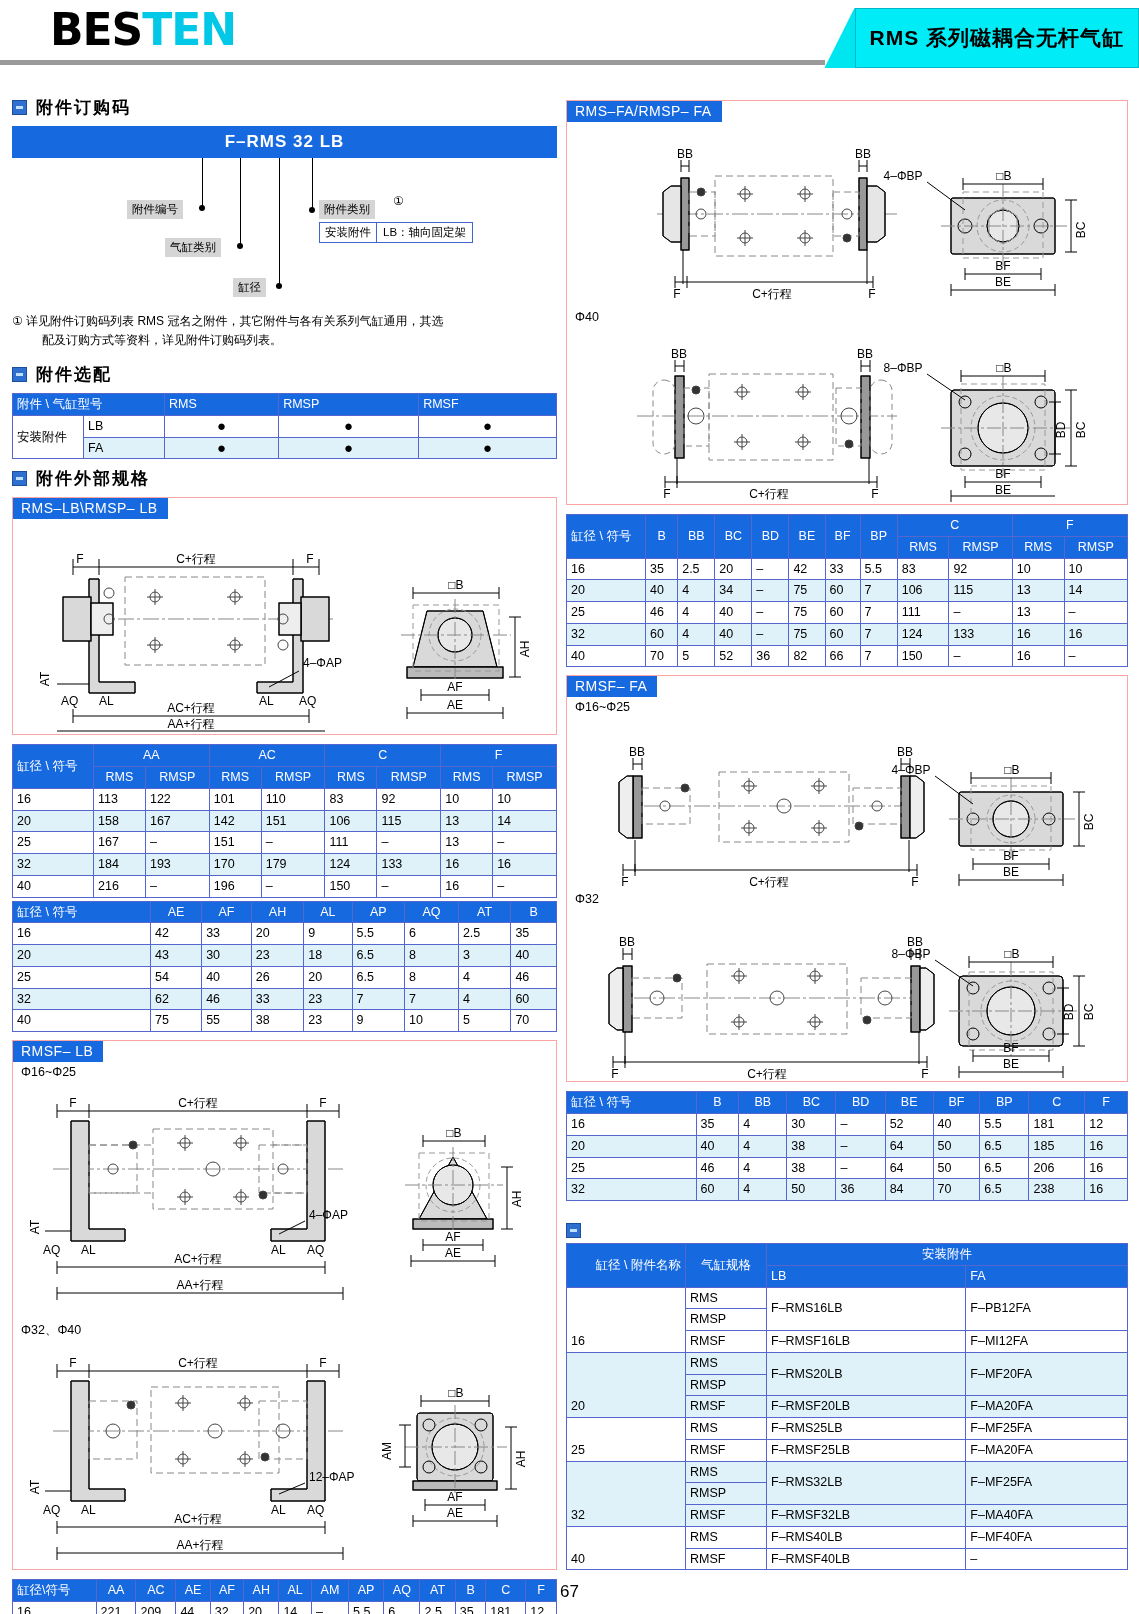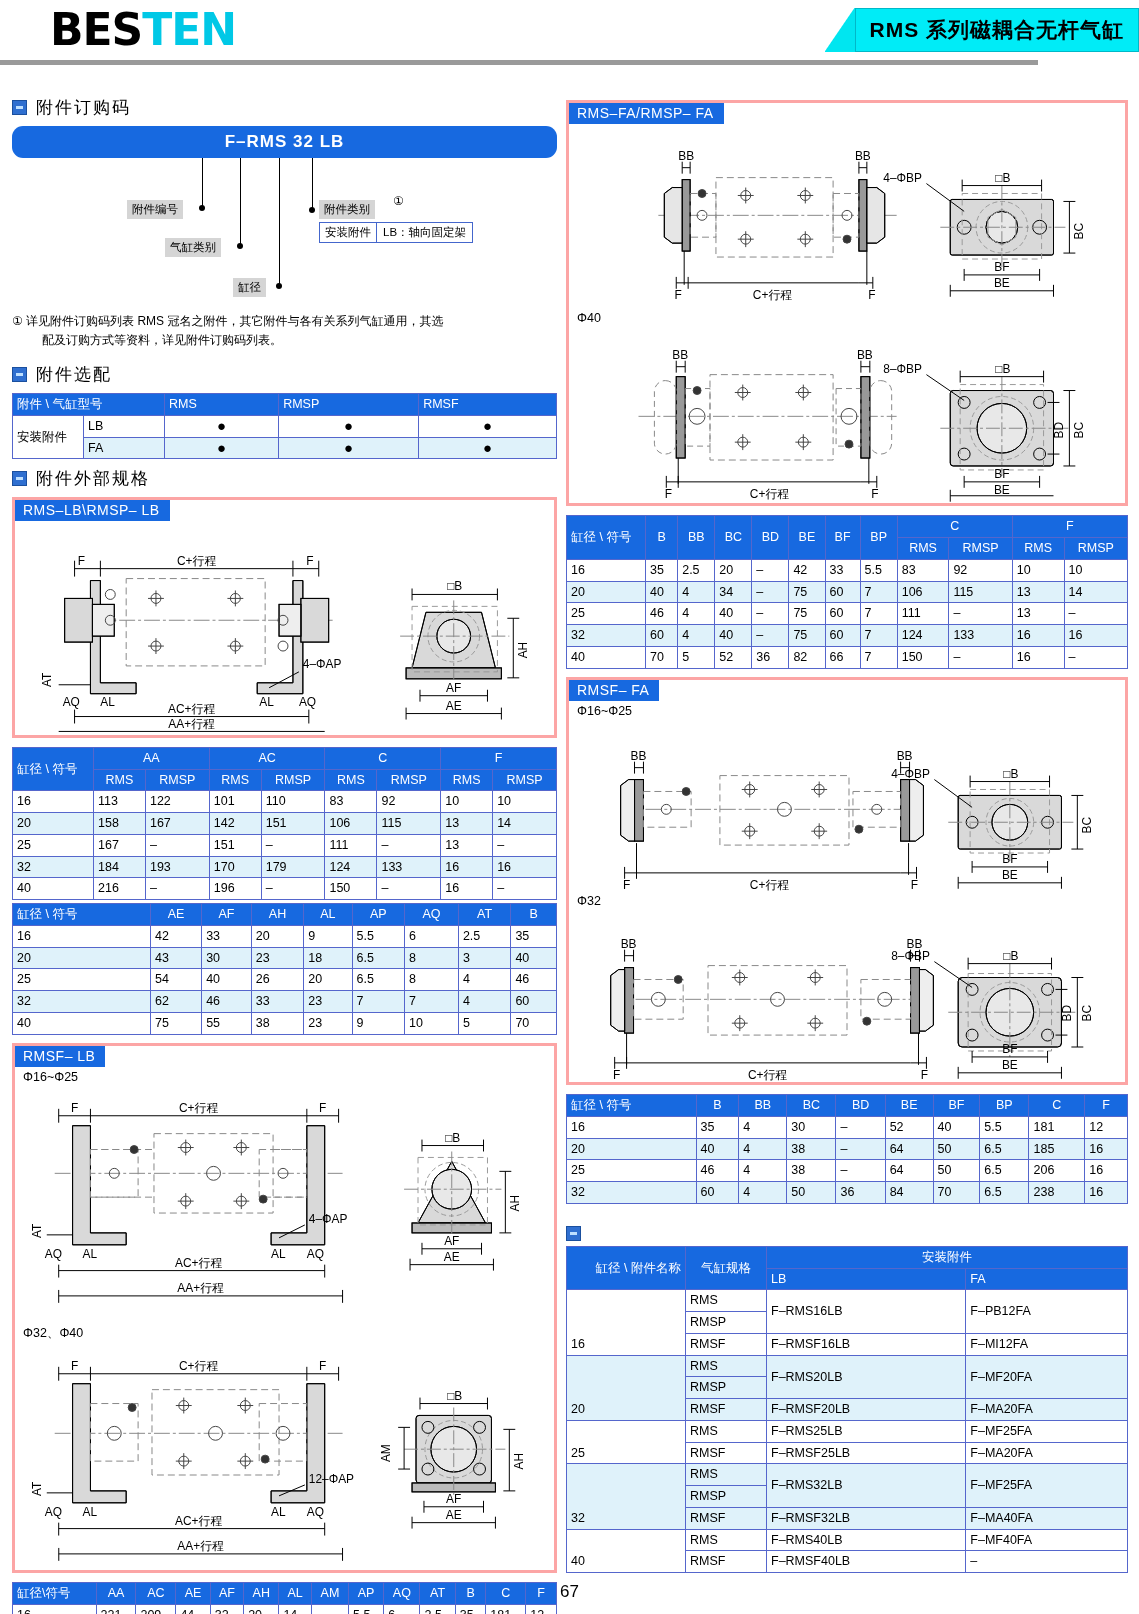--- a/index.html
+++ b/index.html
@@ -3,60 +3,60 @@
 <meta charset="utf-8">
 <style>
   html,body{margin:0;padding:0;background:#fff;}
   body{width:1139px;height:1614px;font-family:"Liberation Sans","DejaVu Sans",sans-serif;color:#000;position:relative;overflow:hidden;}
 
   
   .header{position:relative;height:70px;}
   .logo{position:absolute;left:10px;top:8px;font-size:44px;font-weight:bold;letter-spacing:-1px;
         font-family:"DejaVu Sans",sans-serif;line-height:1;margin-left:40px;}
   .logo .cy{color:#00c8e6;}
-  .title-wrap{position:absolute;right:0;top:8px;height:44px;display:flex;align-items:stretch;}
+  .title-wrap{position:absolute;right:0;top:8px;height:60px;display:flex;align-items:stretch;}
   .title-slash{width:30px;background:linear-gradient(to bottom right,#fff 0 48%,#00e6f0 50% 100%);}
   .title-box{background:#00ecf7;color:#000;font-size:21px;font-weight:bold;letter-spacing:1px;
              display:flex;align-items:center;padding:0 14px;border:1px solid #00b8c8;}
   .header-rule{position:absolute;left:0;top:60px;width:1038px;height:5px;background:#9a9a9a;}
 
   
   .col-left{position:absolute;left:12px;top:96px;width:545px;}
   .col-right{position:absolute;left:566px;top:100px;width:562px;}
 
   
   .sec-head{display:flex;align-items:center;gap:9px;margin:0 0 7px 0;}
   .sq{width:13px;height:13px;background:#2f6fd0;border:1px solid #1a4f9e;flex:0 0 auto;position:relative;}
   .sq:after{content:"";position:absolute;left:3px;top:5px;width:7px;height:3px;background:#bfe0ff;}
-  .sec-title{font-size:17px;font-weight:normal;letter-spacing:2px;}
+  .sec-title{font-size:17px;font-weight:bold;letter-spacing:2px;}
 
   
   .codebar{background:#1769e0;color:#fff;text-align:center;font-size:17px;font-weight:bold;
-           padding:6px 0;letter-spacing:1px;border-radius:11px;}
+           padding:6px 0;letter-spacing:1px;}
   .codearea{position:relative;height:150px;}
   .lbl{position:absolute;background:#d5d5d5;border:0;font-size:11.5px;padding:2px 5px;white-space:nowrap;}
   .lead{position:absolute;background:#000;}
   .dot{position:absolute;width:6px;height:6px;border-radius:50%;background:#000;}
   .catbox{position:absolute;border:1px solid #4466cc;display:flex;font-size:11.5px;background:#fff;}
   .catbox .c1{padding:2px 5px;border-right:1px solid #4466cc;white-space:nowrap;}
   .catbox .c2{padding:2px 6px;white-space:nowrap;}
   .circnum{position:absolute;font-size:12px;}
   .footnote{font-size:12px;line-height:1.55;margin:4px 0 14px 0;}
   .footnote .fn-in{display:block;padding-left:16px;text-indent:-16px;}
 
   
   table{border-collapse:collapse;width:100%;font-size:12.5px;}
   th,td{border:1px solid #5566cc;padding:1px 4px;line-height:1.5;}
   thead th{background:#1769e0;color:#fff;font-weight:normal;text-align:center;}
   tbody td{background:#fff;text-align:left;}
   tbody tr.alt td{background:#dff2fa;}
   .dotcell{text-align:center;font-size:15px;line-height:1.1;}
 
   
-  .panel{border:3px solid #fca5a5;margin-bottom:9px;position:relative;background:#fff;}
+  .panel{border:1px solid #fca5a5;margin-bottom:9px;position:relative;background:#fff;}
   .panel-tag{display:inline-block;background:#1769e0;color:#fff;font-size:14px;
              padding:2px 10px 3px 8px;letter-spacing:.5px;}
   .phi{font-size:12.5px;margin:3px 0 0 8px;}
   .dwg{width:100%;display:block;}
 
   
   .pagenum{position:absolute;left:0;right:0;bottom:12px;text-align:center;font-size:17px;}
 
   .spacer8{height:8px;}
   .tblgap{height:3px;}

